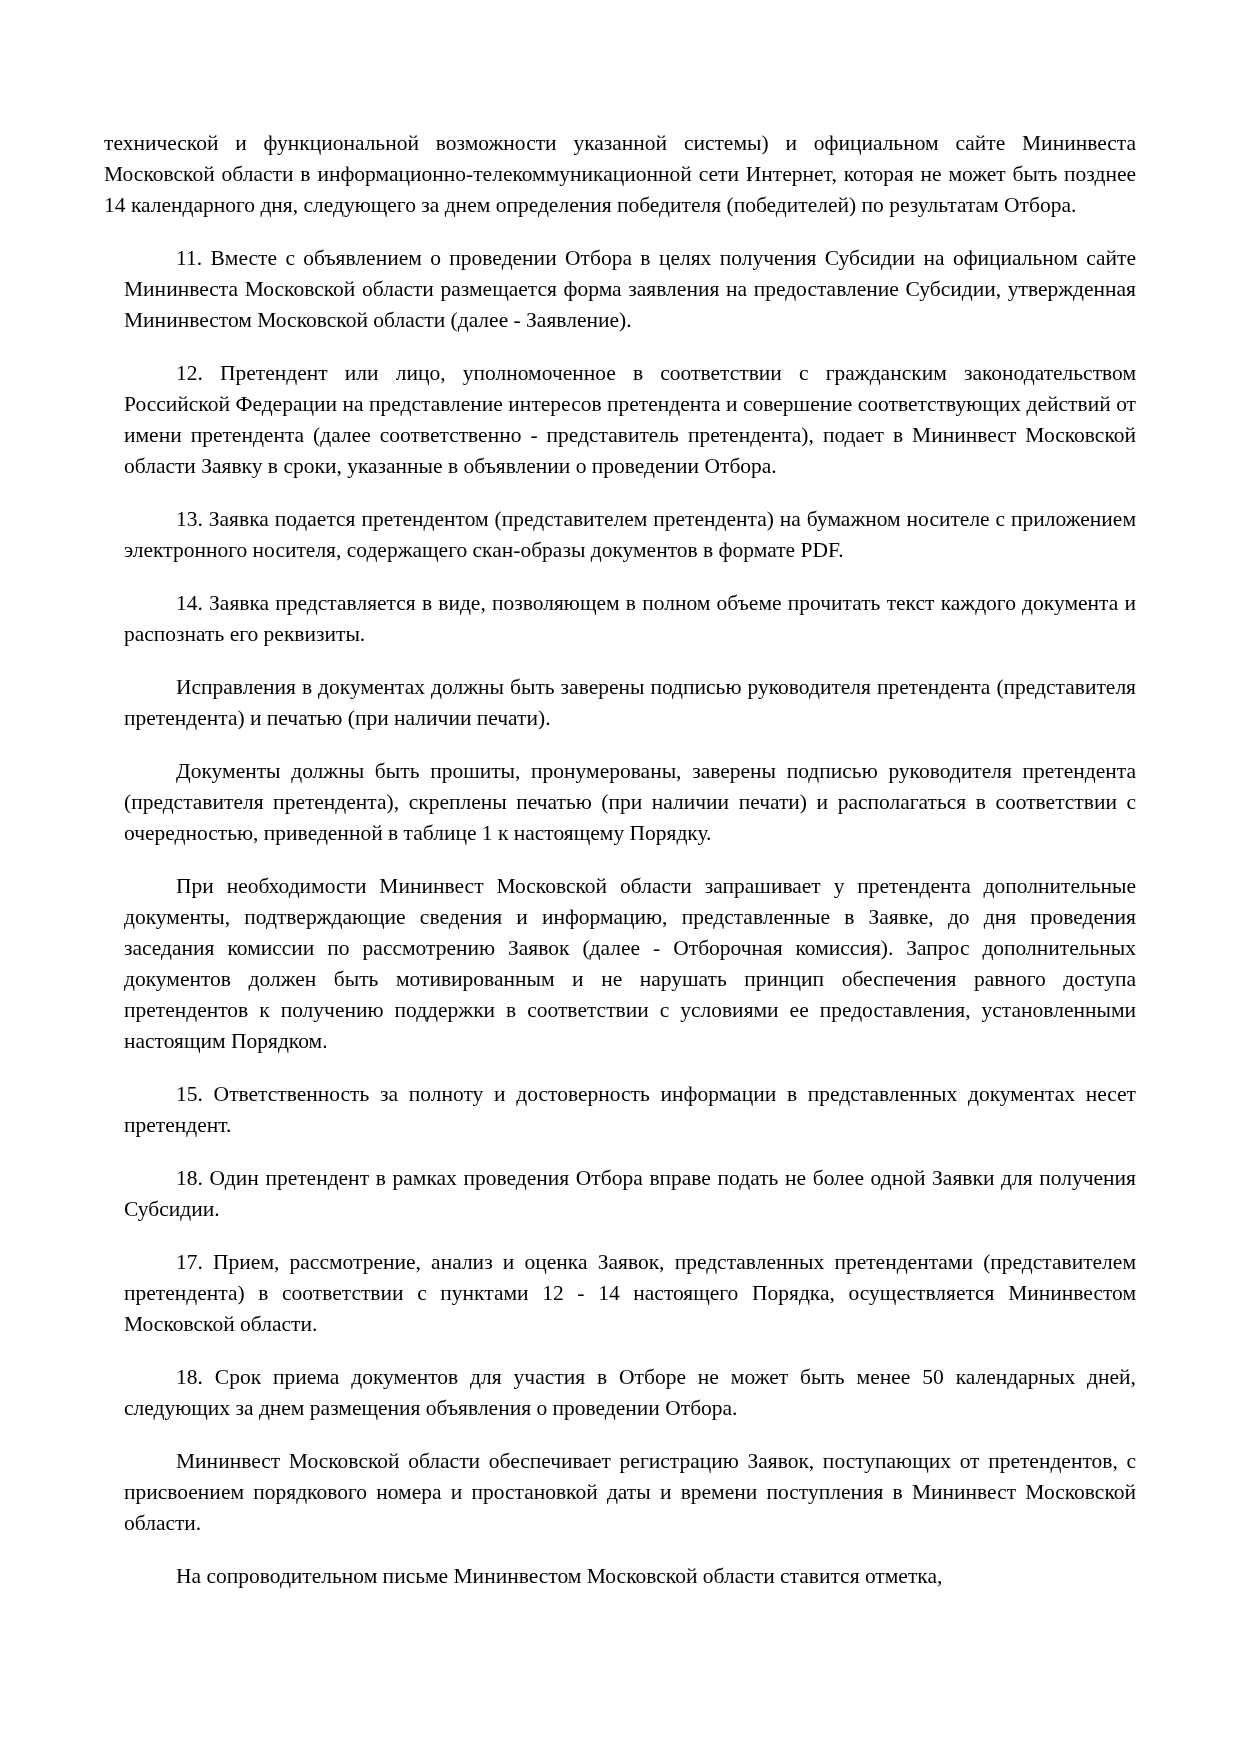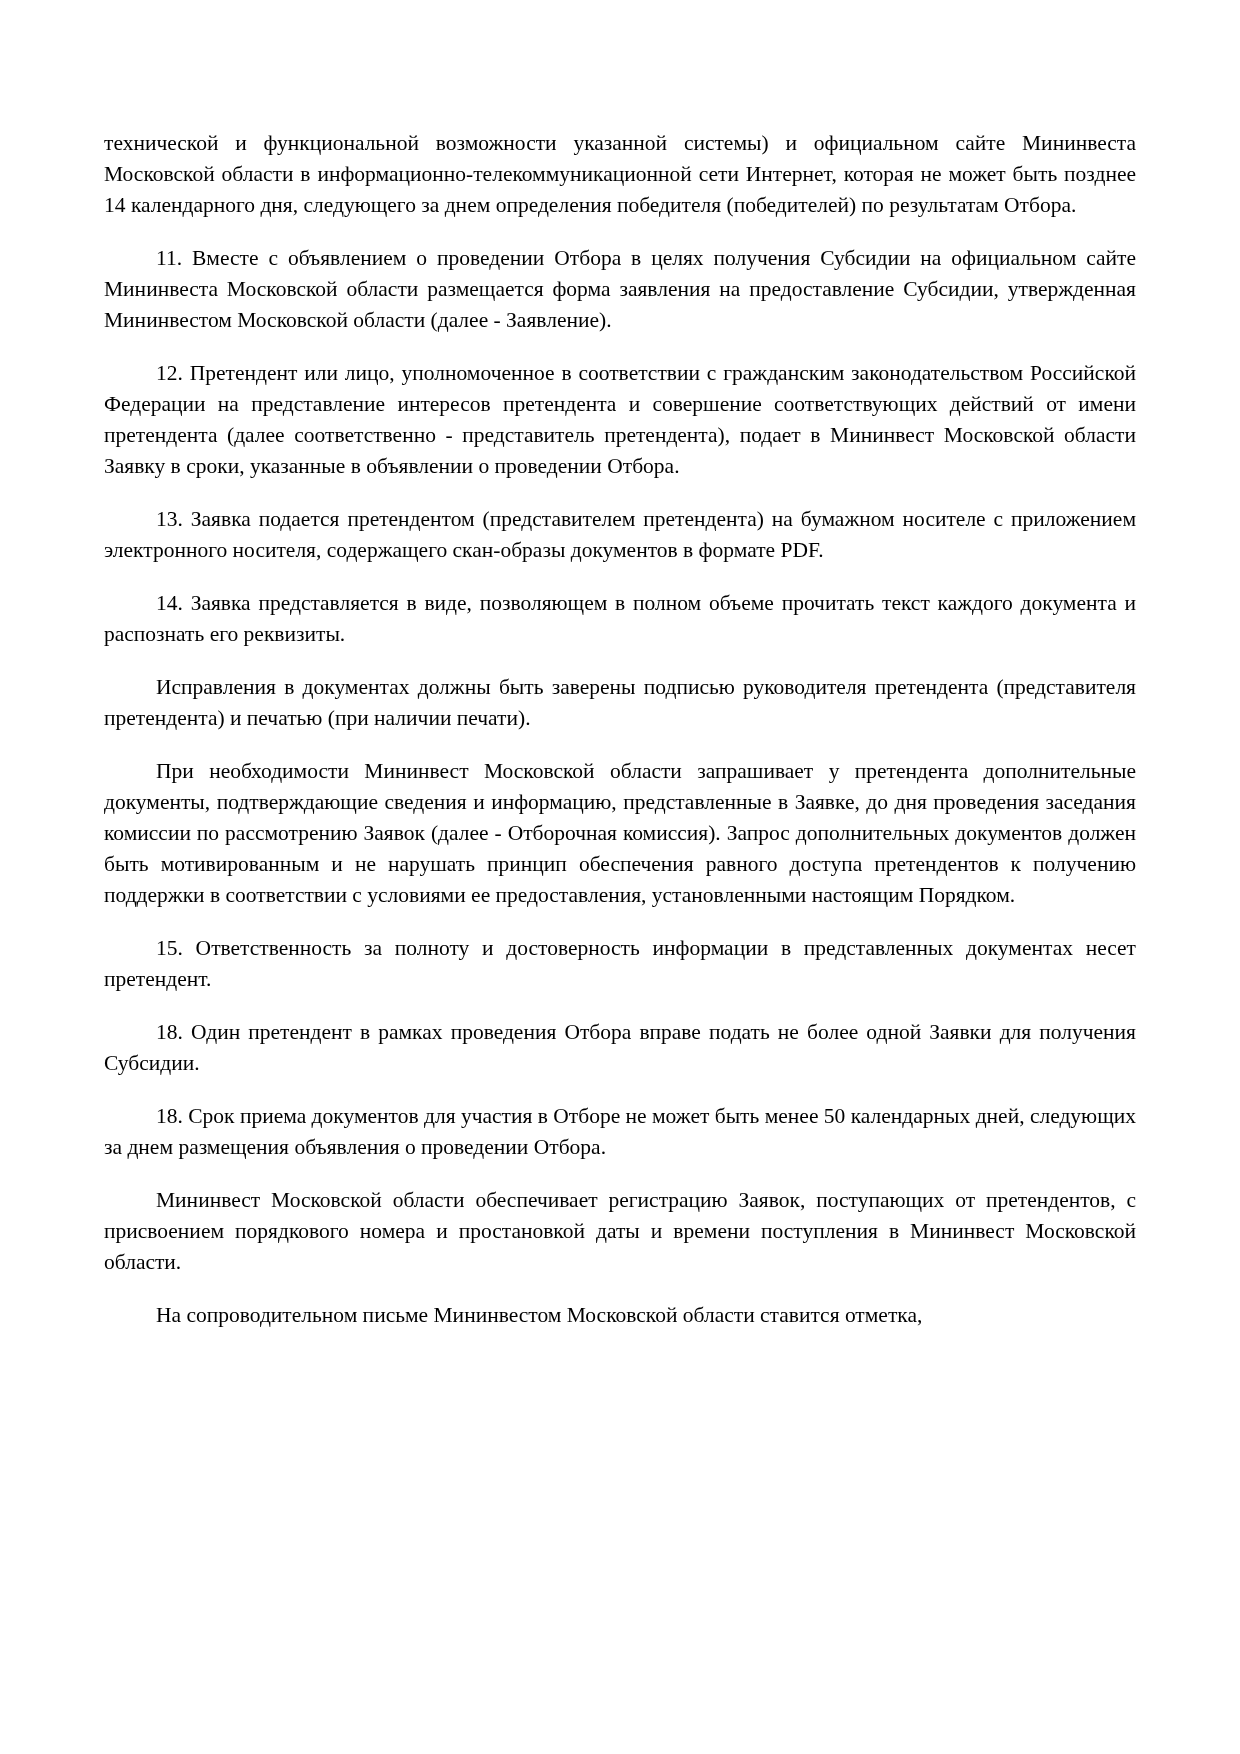--- a/index.html
+++ b/index.html
@@ -26,38 +26,41 @@
   p.para {
     margin: 0 0 22px 0;
     font-size: 21.5px;
     line-height: 31px;
     text-align: justify;
     text-justify: inter-word;
     hyphens: none;
   }
   p.para.indent {
     text-indent: 52px;
+    margin-left: 20px;
   }
   p.para:last-child {
     margin-bottom: 0;
   }
 </style>
 </head>
 <body>
 
 <div class="page">
   <div class="doc-body">
 
     <p class="para">технической и функциональной возможности указанной системы) и официальном сайте Мининвеста Московской области в информационно-телекоммуникационной сети Интернет, которая не может быть позднее 14 календарного дня, следующего за днем определения победителя (победителей) по результатам Отбора.</p>
     <p class="para indent">11. Вместе с объявлением о проведении Отбора в целях получения Субсидии на официальном сайте Мининвеста Московской области размещается форма заявления на предоставление Субсидии, утвержденная Мининвестом Московской области (далее - Заявление).</p>
     <p class="para indent">12. Претендент или лицо, уполномоченное в соответствии с гражданским законодательством Российской Федерации на представление интересов претендента и совершение соответствующих действий от имени претендента (далее соответственно - представитель претендента), подает в Мининвест Московской области Заявку в сроки, указанные в объявлении о проведении Отбора.</p>
     <p class="para indent">13. Заявка подается претендентом (представителем претендента) на бумажном носителе с приложением электронного носителя, содержащего скан-образы документов в формате PDF.</p>
     <p class="para indent">14. Заявка представляется в виде, позволяющем в полном объеме прочитать текст каждого документа и распознать его реквизиты.</p>
     <p class="para indent">Исправления в документах должны быть заверены подписью руководителя претендента (представителя претендента) и печатью (при наличии печати).</p>
+    <p class="para indent">Документы должны быть прошиты, пронумерованы, заверены подписью руководителя претендента (представителя претендента), скреплены печатью (при наличии печати) и располагаться в соответствии с очередностью, приведенной в таблице 1 к настоящему Порядку.</p>
     <p class="para indent">При необходимости Мининвест Московской области запрашивает у претендента дополнительные документы, подтверждающие сведения и информацию, представленные в Заявке, до дня проведения заседания комиссии по рассмотрению Заявок (далее - Отборочная комиссия). Запрос дополнительных документов должен быть мотивированным и не нарушать принцип обеспечения равного доступа претендентов к получению поддержки в соответствии с условиями ее предоставления, установленными настоящим Порядком.</p>
     <p class="para indent">15. Ответственность за полноту и достоверность информации в представленных документах несет претендент.</p>
     <p class="para indent">18. Один претендент в рамках проведения Отбора вправе подать не более одной Заявки для получения Субсидии.</p>
+    <p class="para indent">17. Прием, рассмотрение, анализ и оценка Заявок, представленных претендентами (представителем претендента) в соответствии с пунктами 12 - 14 настоящего Порядка, осуществляется Мининвестом Московской области.</p>
     <p class="para indent">18. Срок приема документов для участия в Отборе не может быть менее 50 календарных дней, следующих за днем размещения объявления о проведении Отбора.</p>
     <p class="para indent">Мининвест Московской области обеспечивает регистрацию Заявок, поступающих от претендентов, с присвоением порядкового номера и простановкой даты и времени поступления в Мининвест Московской области.</p>
     <p class="para indent">На сопроводительном письме Мининвестом Московской области ставится отметка,</p>
 
   </div>
 </div>
 
 </body></html>

